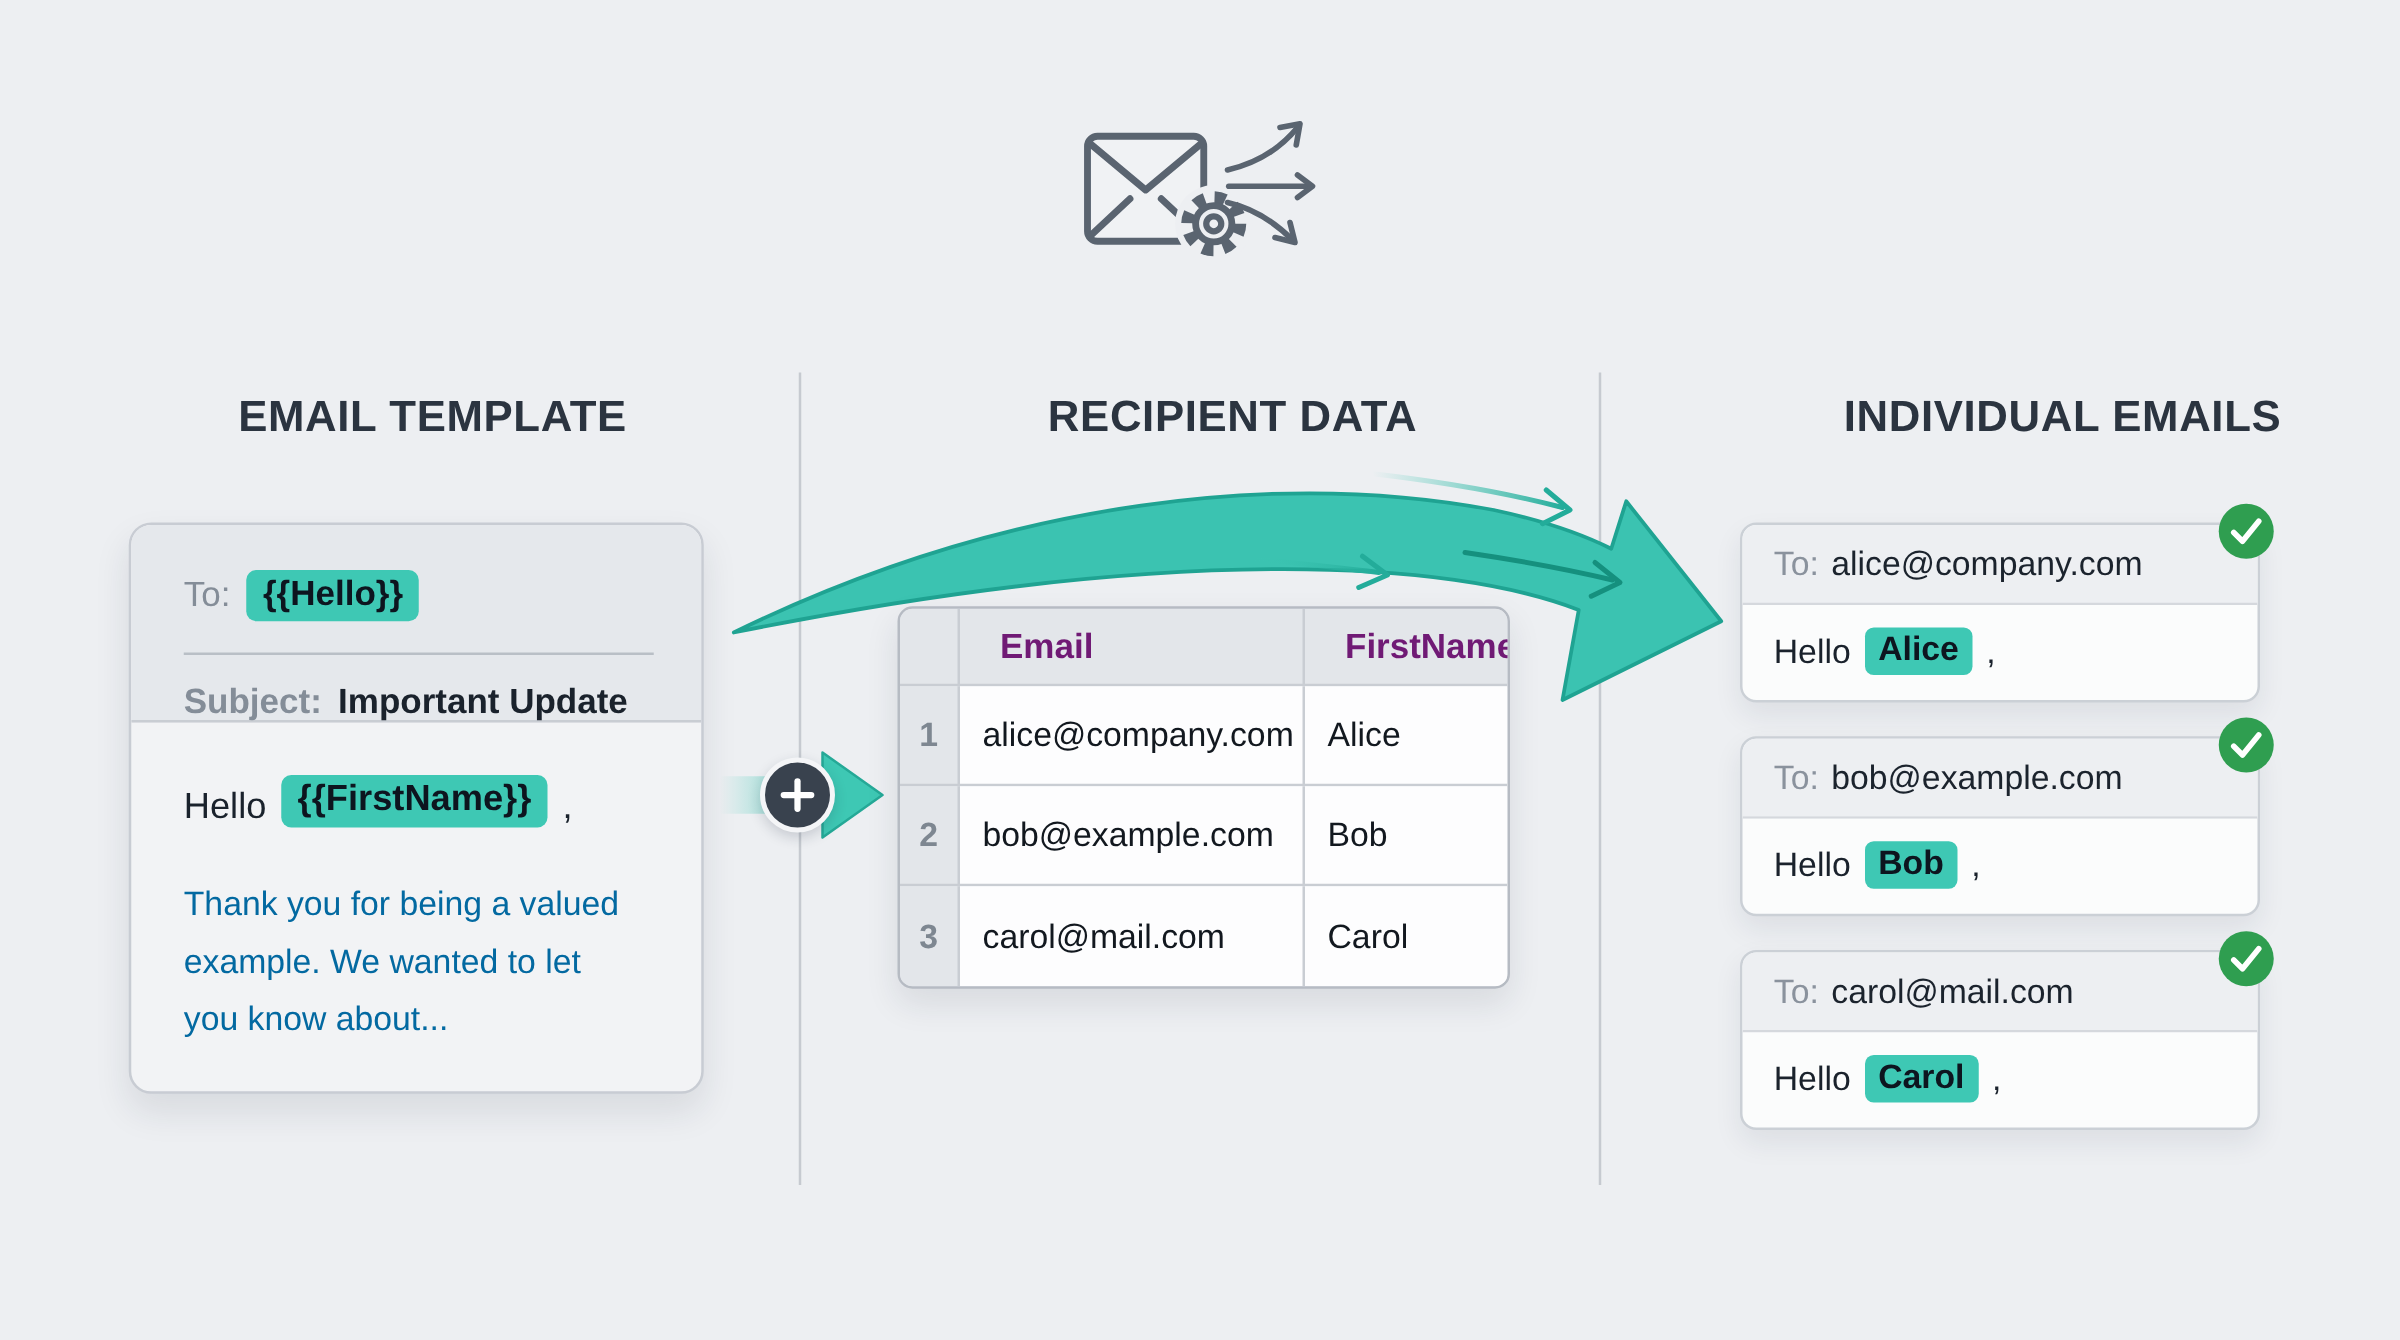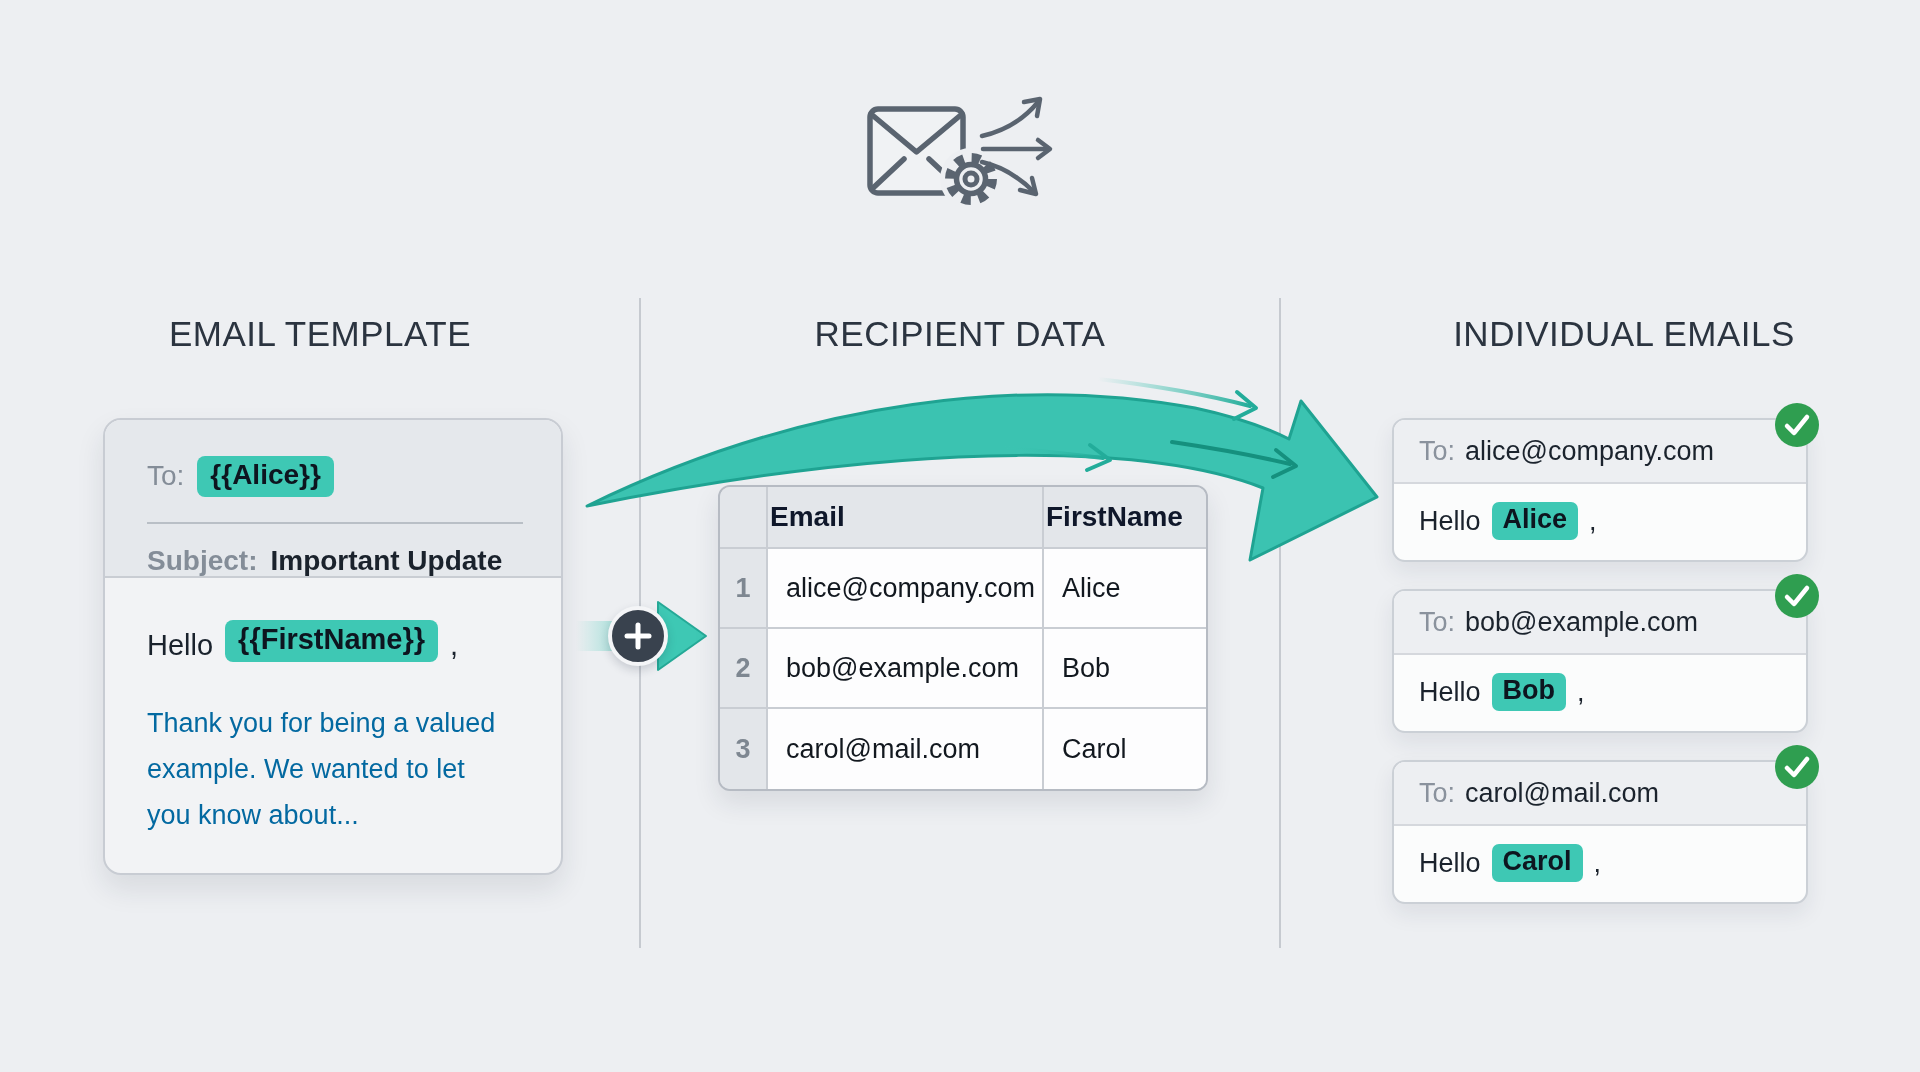--- a/index.html
+++ b/index.html
@@ -8,21 +8,21 @@
     position:relative; width:1920px; height:1072px; margin:0 auto;
     background:#edeff2; overflow:hidden;
     font-family:"Liberation Sans", sans-serif; color:#1a222c;
   }
   
   .top-icon { position:absolute; left:852px; top:86px; width:220px; height:125px; }
   
   .col-heading {
     position:absolute; top:312px; height:44px; display:flex;
     align-items:center; justify-content:center;
-    font-size:35px; font-weight:normal; letter-spacing:0.5px; color:#2b3440;
+    font-size:35px; font-weight:bold; letter-spacing:0.5px; color:#2b3440;margin-left:26px;
   }
   .col-heading.c1 { left:0;     width:640px; }
   .col-heading.c2 { left:640px; width:640px; }
   .col-heading.c3 { left:1280px;width:688px; }
   .v-divider { position:absolute; top:298px; width:2px; height:650px; background:#c6cad0; }
   .v-divider.d1 { left:639px; }
   .v-divider.d2 { left:1279px; }
   
   .tpl-card {
     position:absolute; left:103px; top:418px; width:460px; height:457px;
@@ -45,21 +45,21 @@
   .rec-table {
     position:absolute; left:718px; top:485px; width:490px;
     display:grid; grid-template-columns:48px 276px 162px;
     grid-template-rows:62px 80px 80px 80px;
     border:2px solid #b6bbc3; border-radius:12px; background:#e3e6ea;
     overflow:hidden; box-shadow:0 12px 26px rgba(30,40,60,.10);
   }
   .cell { display:flex; align-items:center; border-right:2px solid #c9cdd3; border-bottom:2px solid #c9cdd3; }
   .cell.last-col { border-right:none; }
   .cell.last-row { border-bottom:none; }
-  .cell.th  { background:#e3e6ea; font-weight:bold; font-size:28px; color:#0f172a; padding-left:2px; }
+  .cell.th  { background:#e3e6ea; font-weight:bold; font-size:28px; color:#701a75; padding-left:32px; }
   .cell.gut { background:#e3e6ea; justify-content:center; font-weight:bold; font-size:27px; color:#7e8791; }
   .cell.td  { background:#fdfdfe; font-size:27px; color:#12181f; padding-left:18px; }
   
   .mail-card {
     position:absolute; left:1392px; width:416px; height:144px;
     border:2px solid #cbd0d6; border-radius:13px; background:#fbfcfc;
     box-shadow:0 10px 22px rgba(30,40,60,.08);
   }
   .mail-card.m1 { top:418px; } .mail-card.m2 { top:589px; } .mail-card.m3 { top:760px; }
   .mail-head {
@@ -122,21 +122,21 @@
   <div class="col-heading c2">RECIPIENT DATA</div>
   <div class="col-heading c3">INDIVIDUAL EMAILS</div>
 
   <div class="v-divider d1"></div>
   <div class="v-divider d2"></div>
 
   <div class="tpl-card">
     <div class="tpl-head">
       <div class="tpl-row">
         <span class="lbl-muted">To:</span>
-        <span class="chip">{{Alice}}</span>
+        <span class="chip">{{Hello}}</span>
       </div>
       <div class="tpl-divider"></div>
       <div class="tpl-row tpl-subject">
         <span class="lbl-muted">Subject:</span>
         <span>Important Update</span>
       </div>
     </div>
     <div class="tpl-body">
       <div class="tpl-greet">
         <span>Hello</span>

